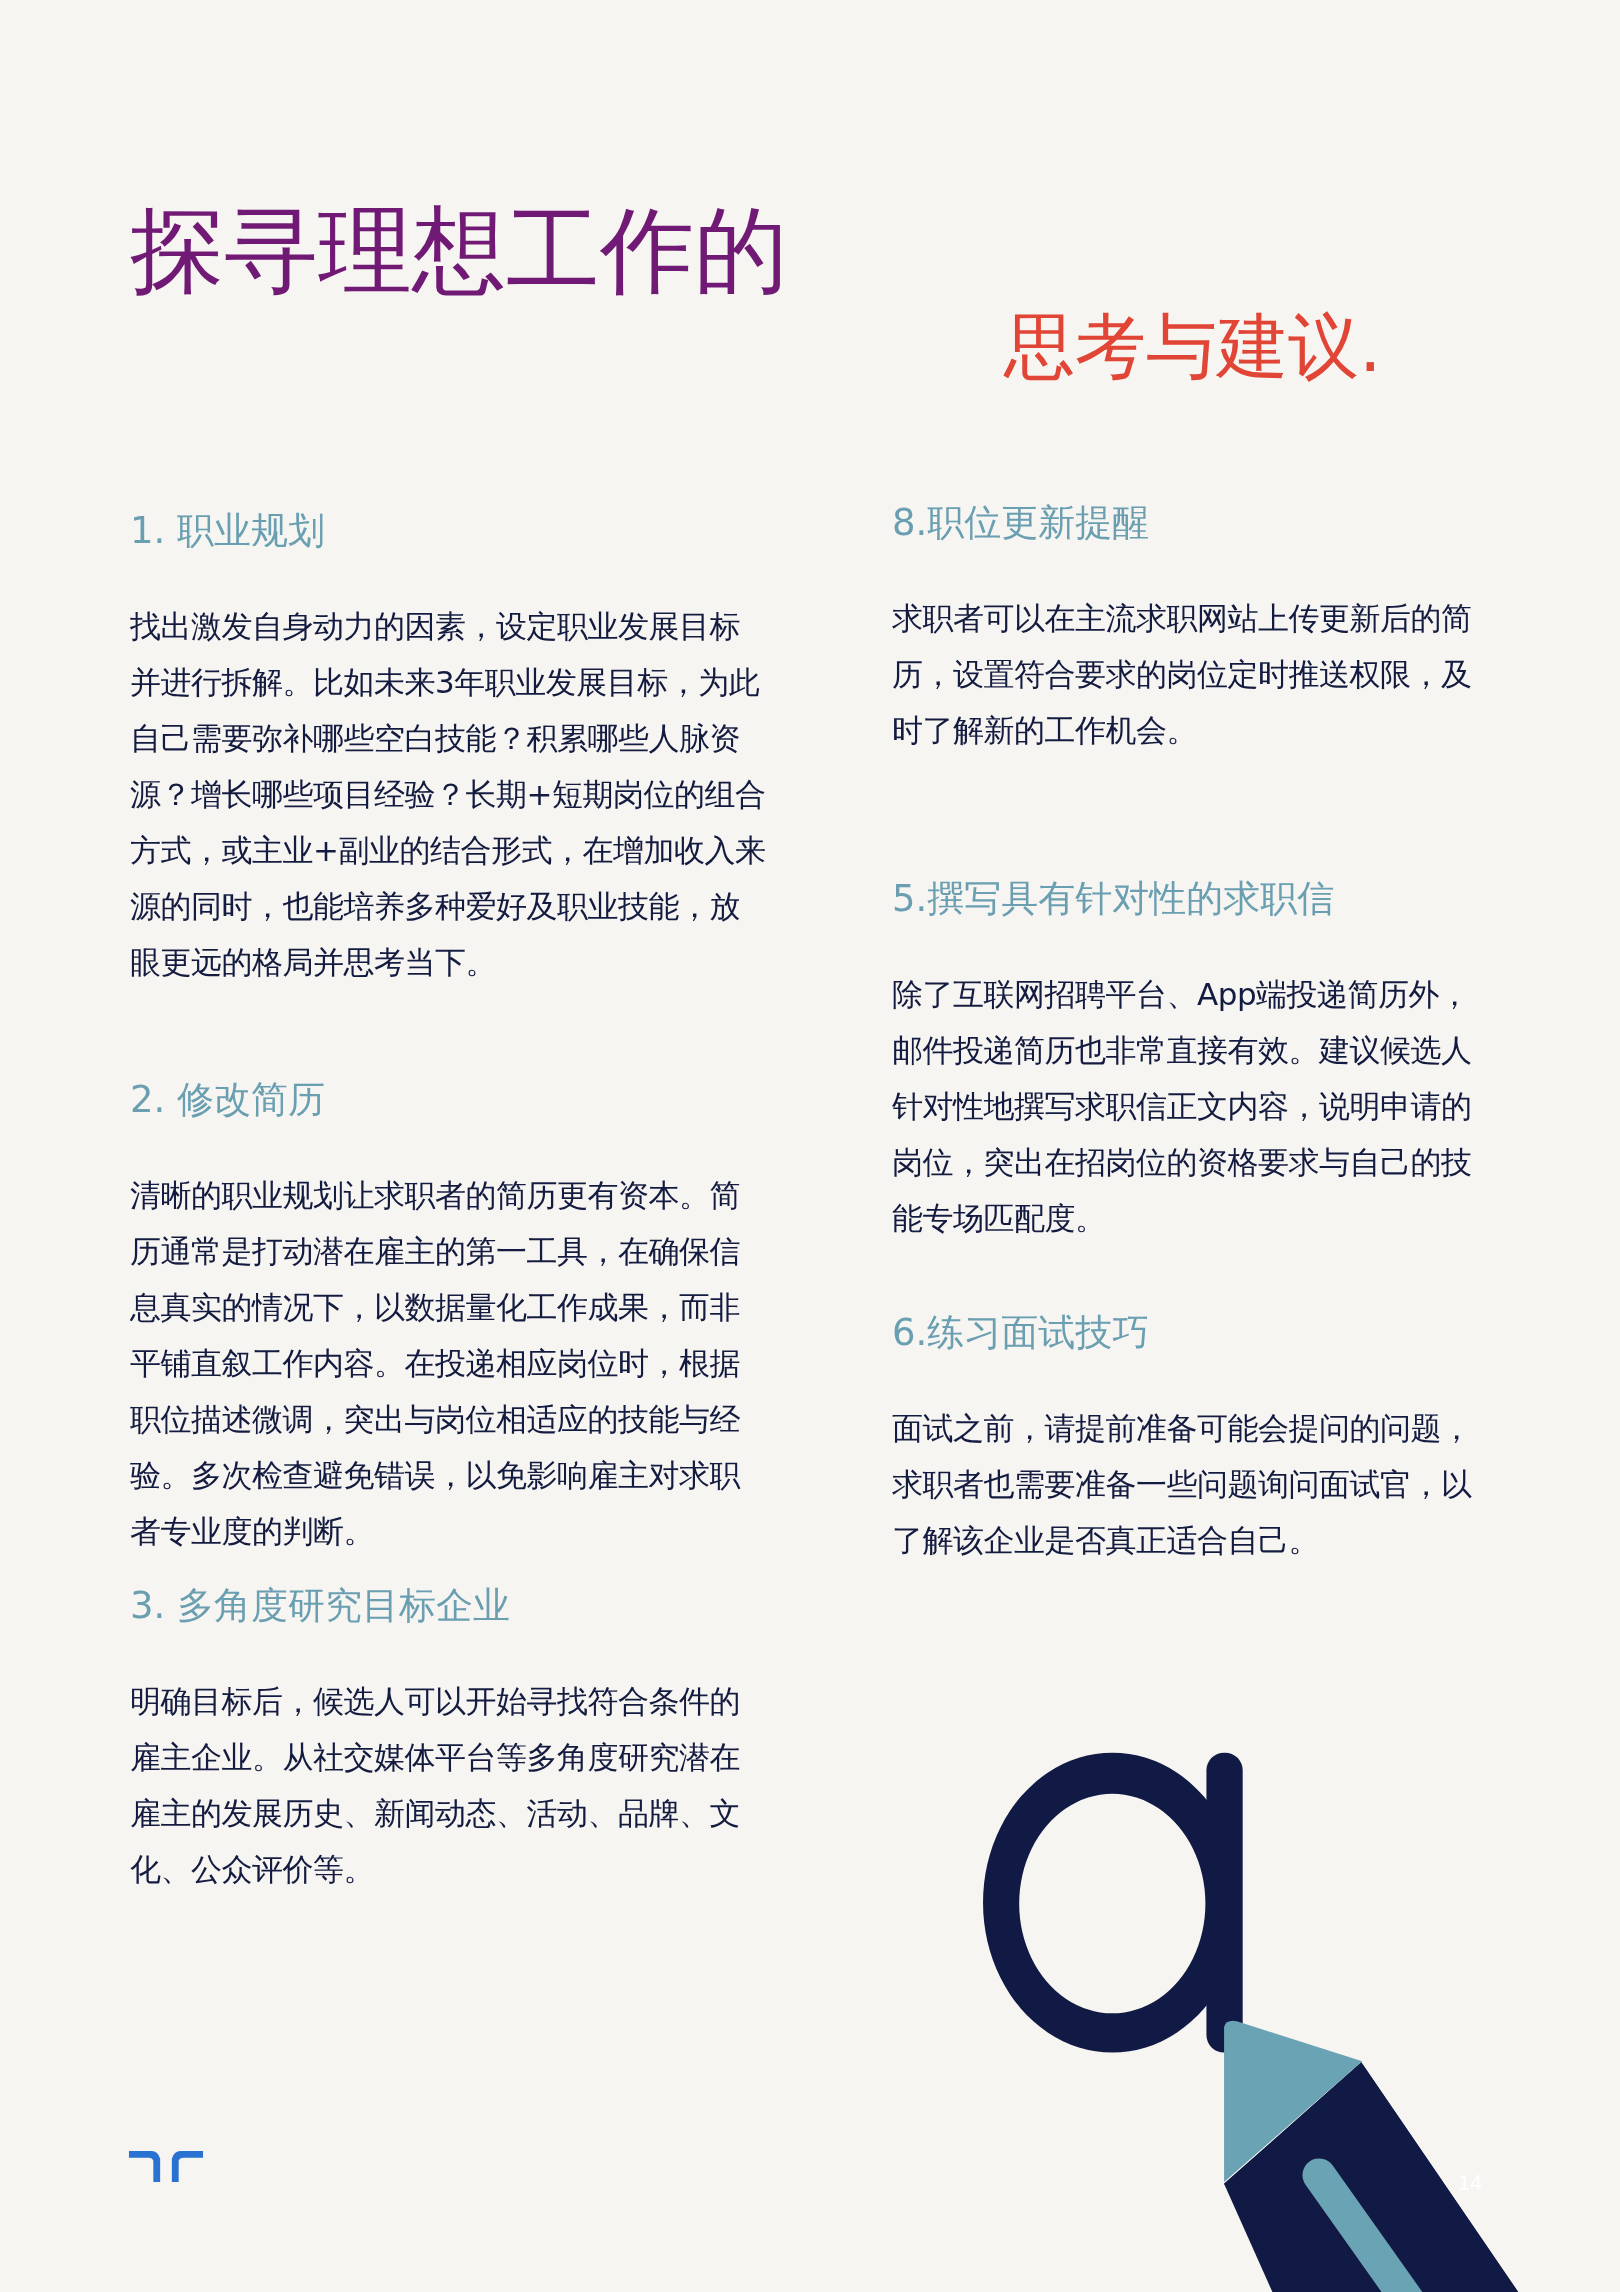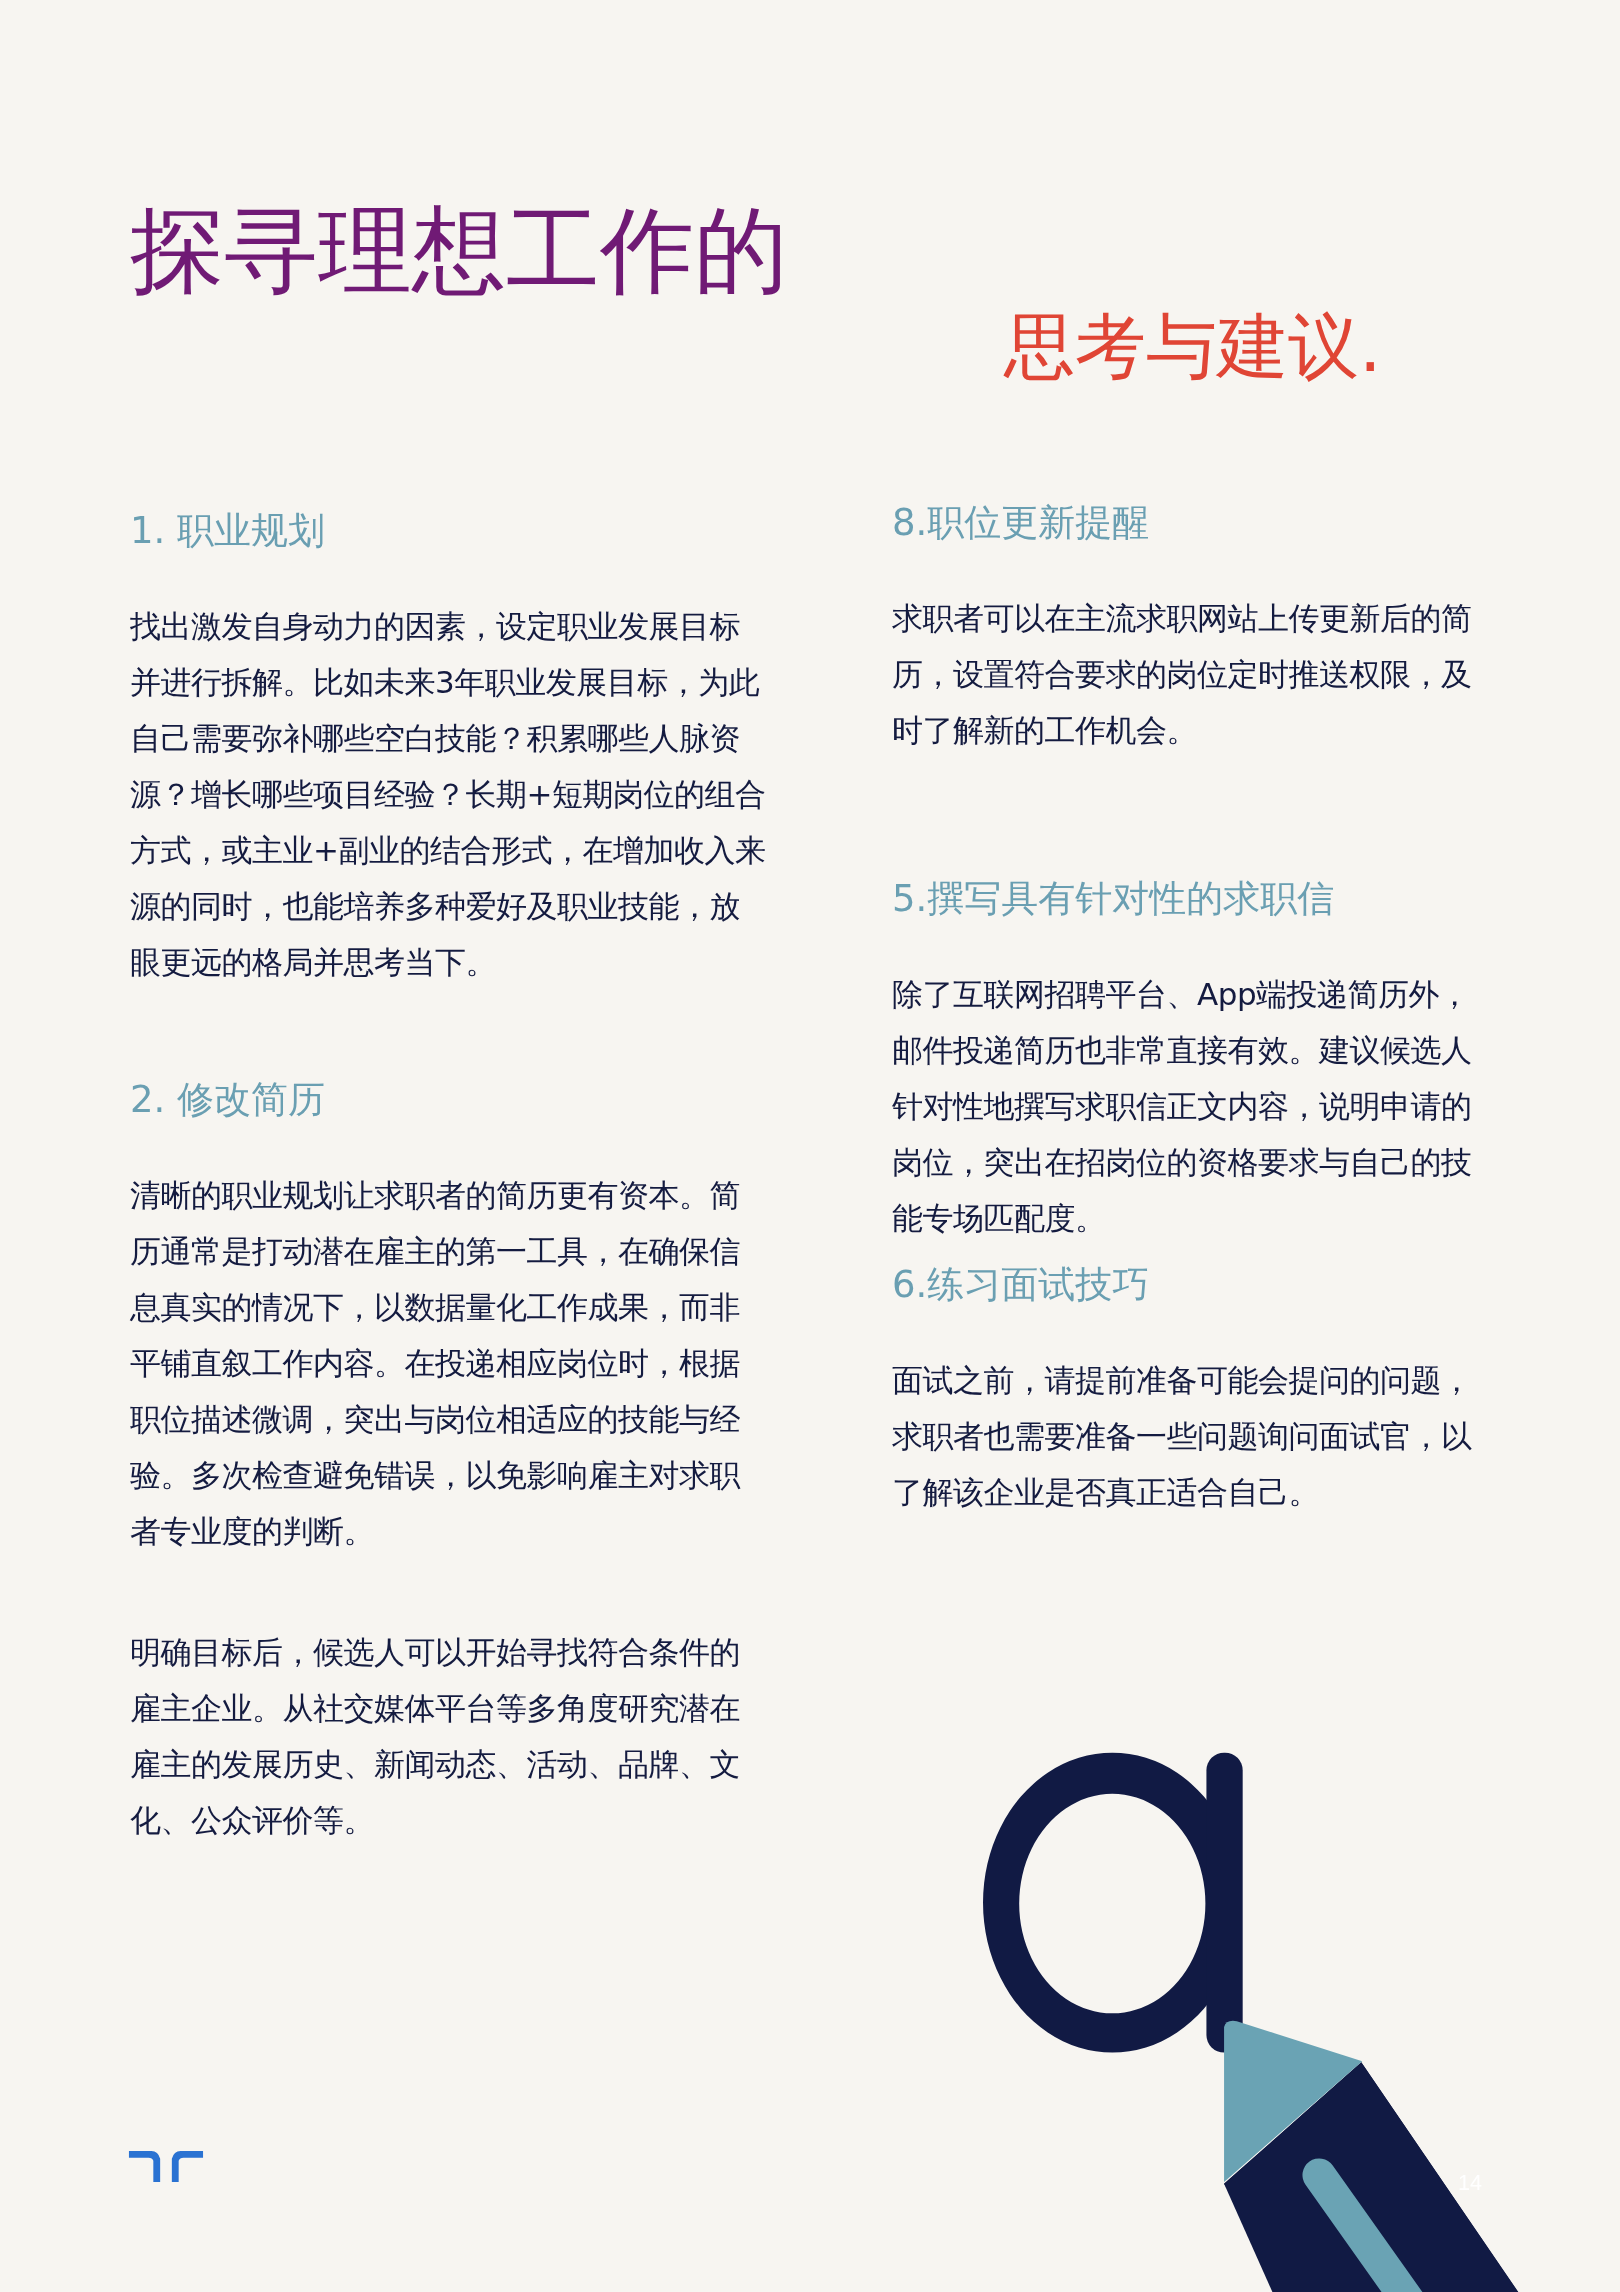--- a/index.html
+++ b/index.html
@@ -66,37 +66,38 @@
   <p>找出激发自身动力的因素，设定职业发展目标并进行拆解。比如未来3年职业发展目标，为此自己需要弥补哪些空白技能？积累哪些人脉资源？增长哪些项目经验？长期+短期岗位的组合方式，或主业+副业的结合形式，在增加收入来源的同时，也能培养多种爱好及职业技能，放眼更远的格局并思考当下。</p>
 </div>
 
 <div class="section col-left" style="top:1067px;">
   <h2>2. 修改简历</h2>
   <div class="gap"></div>
   <p>清晰的职业规划让求职者的简历更有资本。简历通常是打动潜在雇主的第一工具，在确保信息真实的情况下，以数据量化工作成果，而非平铺直叙工作内容。在投递相应岗位时，根据职位描述微调，突出与岗位相适应的技能与经验。多次检查避免错误，以免影响雇主对求职者专业度的判断。</p>
 </div>
 
 <div class="section col-left" style="top:1573px;">
+  <h2>3. 多角度研究目标企业</h2>
   <div class="gap"></div>
   <p>明确目标后，候选人可以开始寻找符合条件的雇主企业。从社交媒体平台等多角度研究潜在雇主的发展历史、新闻动态、活动、品牌、文化、公众评价等。</p>
 </div>
 
 <div class="section col-right" style="top:498px;">
   <h2>8.职位更新提醒</h2>
   <div class="gap"></div>
   <p>求职者可以在主流求职网站上传更新后的简历，设置符合要求的岗位定时推送权限，及时了解新的工作机会。</p>
 </div>
 
 <div class="section col-right" style="top:874px;">
   <h2>5.撰写具有针对性的求职信</h2>
   <div class="gap"></div>
   <p>除了互联网招聘平台、App端投递简历外，邮件投递简历也非常直接有效。建议候选人针对性地撰写求职信正文内容，说明申请的岗位，突出在招岗位的资格要求与自己的技能专场匹配度。</p>
 </div>
 
-<div class="section col-right" style="top:1260px;">
+<div class="section col-right" style="top:1308px;">
   <h2>6.练习面试技巧</h2>
   <div class="gap"></div>
   <p>面试之前，请提前准备可能会提问的问题，求职者也需要准备一些问题询问面试官，以了解该企业是否真正适合自己。</p>
 </div>
 
 <svg class="logo" viewBox="0 0 80 40" xmlns="http://www.w3.org/2000/svg">
   <path fill="#2a72d2" d="M2,4 H25 Q32,4 34,12 V36 H27 V14 Q26,11 22,11 H2 Z"></path>
   <path fill="#2a72d2" d="M78,4 H55 Q48,4 46,12 V36 H53 V14 Q54,11 58,11 H78 Z"></path>
 </svg>
 

